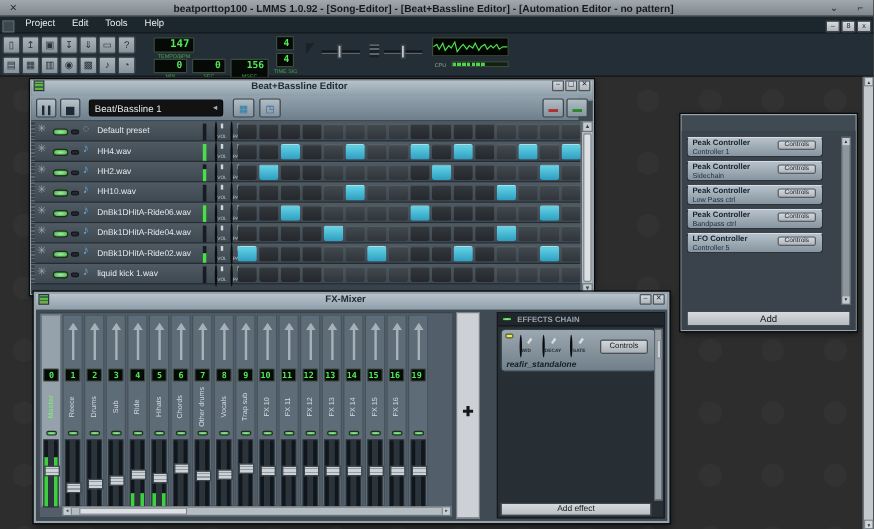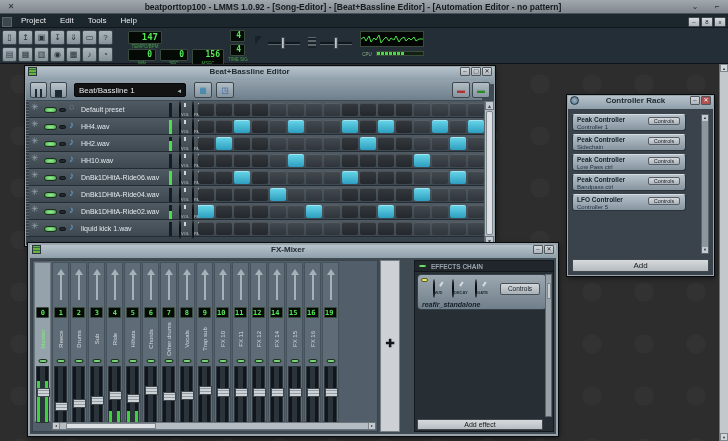--- a/index.html
+++ b/index.html
@@ -523,26 +523,20 @@
           </div>
         </div>
       <div class="vsb">
         <span class="sarr" style="top:0">▲</span>
         <span class="shndl" style="top:10px;bottom:10px"></span>
         <span class="sarr" style="bottom:0">▼</span>
       </div>
     </div>
 
     <div class="win" style="left:567px;top:31px;width:147px;height:181px">
-      <div class="wtitle">
-        <span class="wt-icon" style="border-radius:50%;background:radial-gradient(#9fb4c4,#4a6a84)"></span>
-        <span class="wt-text">Controller Rack</span>
-        <span class="swbtn">–</span>
-        <span class="swbtn red">✕</span>
-      </div>
       <div class="cr-body">
         <div class="cr-items" id="cr-items">
             <div class="ctl-item">
               <span class="ctl-type">Peak Controller</span>
               <span class="ctl-btn">Controls</span>
               <span class="ctl-sub">Controller 1</span>
             </div>
             <div class="ctl-item">
               <span class="ctl-type">Peak Controller</span>
               <span class="ctl-btn">Controls</span>
@@ -794,20 +788,38 @@
                   </span>
                   <span class="mbar r">
                     <i style="height: 0%;"></i>
                   </span>
                   <span class="fhandle" style="top: 22px;"></span>
                 </div>
               </div>
               <div class="fx-strip">
                 <span class="send-arrow"></span>
                 <span class="send-stem"></span>
+                <div class="fx-lcd lcd">13</div>
+                <div class="fx-namezone">
+                  <span>FX 13</span>
+                </div>
+                <span class="fx-led"></span>
+                <div class="fader">
+                  <span class="mbar l">
+                    <i style="height: 0%;"></i>
+                  </span>
+                  <span class="mbar r">
+                    <i style="height: 0%;"></i>
+                  </span>
+                  <span class="fhandle" style="top: 22px;"></span>
+                </div>
+              </div>
+              <div class="fx-strip">
+                <span class="send-arrow"></span>
+                <span class="send-stem"></span>
                 <div class="fx-lcd lcd">14</div>
                 <div class="fx-namezone">
                   <span>FX 14</span>
                 </div>
                 <span class="fx-led"></span>
                 <div class="fader">
                   <span class="mbar l">
                     <i style="height: 0%;"></i>
                   </span>
                   <span class="mbar r">

